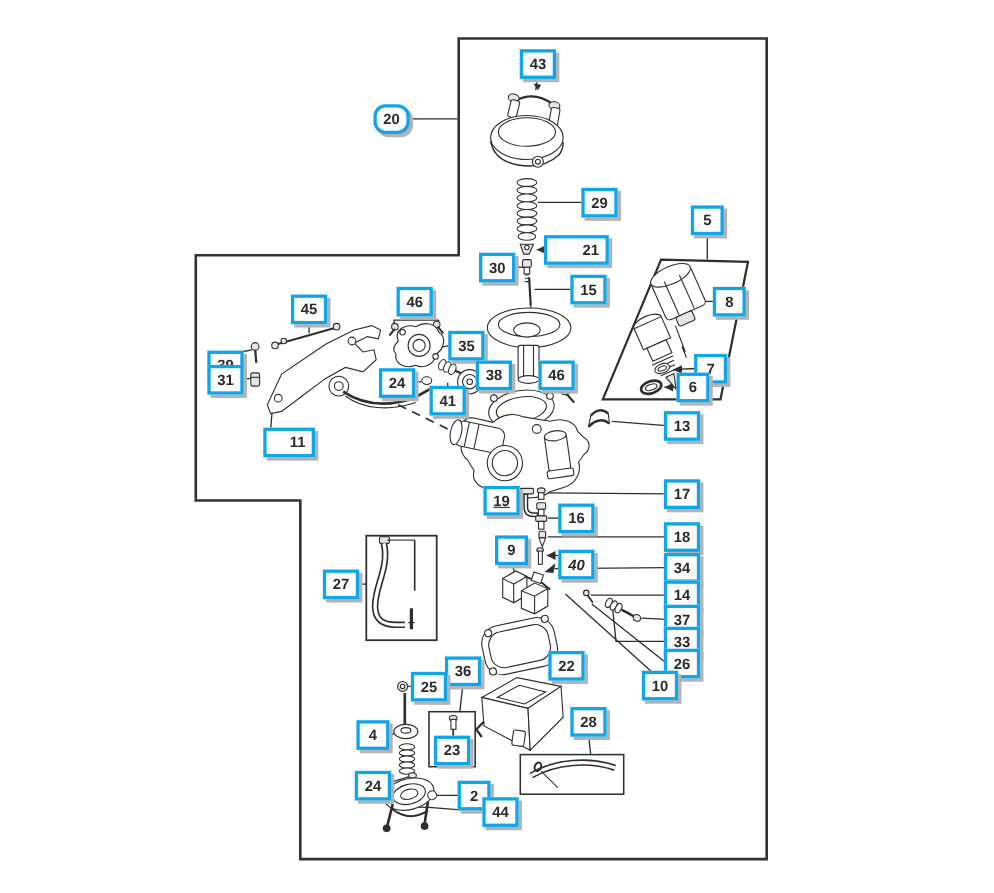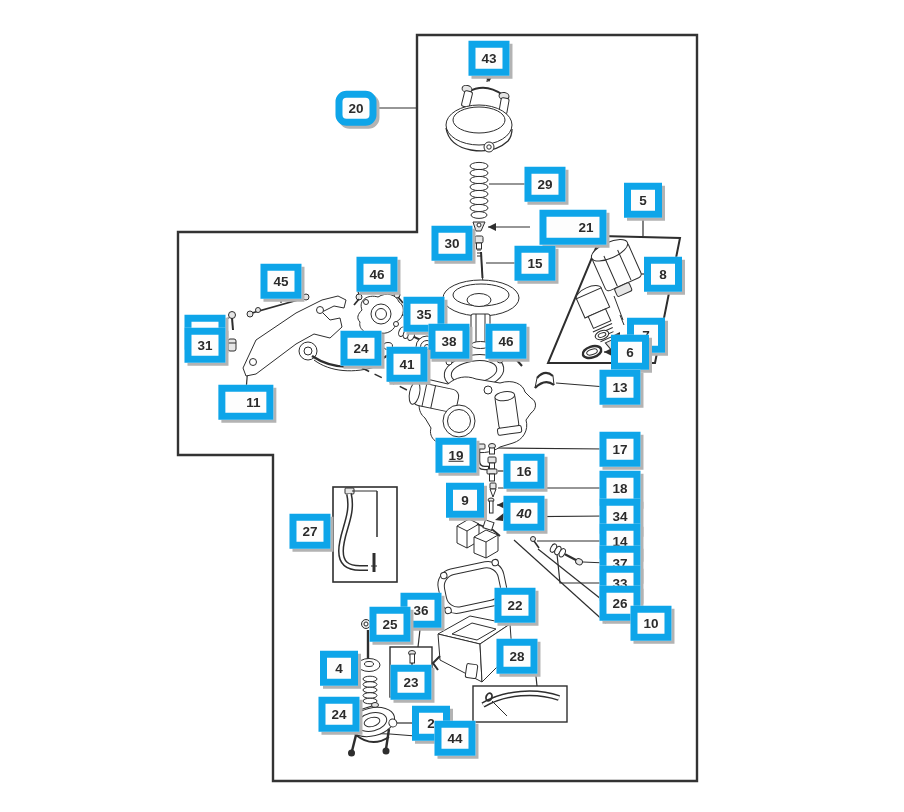--- a/index.html
+++ b/index.html
@@ -1,20 +1,20 @@
 <!DOCTYPE html>
 <html><head>
 <meta charset="utf-8">
 <style>
   html,body{margin:0;padding:0;background:#fff;}
   #stage{position:relative;width:904px;height:812px;background:#fff;overflow:hidden;
          font-family:"Liberation Sans",sans-serif;}
   #art{position:absolute;left:0;top:0;}
   .callout{position:absolute;transform:translate(-50%,-50%);
-           background:#fdfdfd;border:7px solid #0ea5e9;
+           background:#fdfdfd;border:3px solid #0ea5e9;
            box-shadow:3px 3px 0 #b3b3b3;
            color:#2b2b2b;font-size:13.5px;font-weight:bold;line-height:1;
            padding:4px 6px 3px 6px;min-width:12px;text-align:center;
            cursor:pointer;user-select:none;}
   svg{display:block;}
   .leader{stroke:#2e2e2e;stroke-width:1.2;fill:none;}
   .ln{stroke:#2e2e2e;fill:none;}
   .fw{fill:#ffffff;stroke:#2e2e2e;}
   .fg{fill:#e6e6e6;stroke:#2e2e2e;}
   .fd{fill:#2e2e2e;stroke:none;}
@@ -374,53 +374,53 @@
   <g>
     <path class="ln" stroke-width="6" d="M483,705 C505,692 536,690 559,698"></path>
     <path stroke="#fff" stroke-width="3" fill="none" d="M483,705 C505,692 536,690 559,698"></path>
     <ellipse class="ln" stroke-width="1.8" cx="489" cy="697" rx="2.8" ry="4" transform="rotate(22 489 697)"></ellipse>
     <path class="ln" d="M492,701 L507,716"></path>
   </g>
 </svg>
 <div class="callout" style="left: 489px; top: 58px;">43</div>
     <div class="callout" style="left: 356px; top: 108px; border-radius: 11px;">20</div>
     <div class="callout" style="left: 545px; top: 184px; text-align: center;">29</div>
-    <div class="callout" style="left: 573px; top: 227px; padding-left: 32px;">21</div>
+    <div class="callout" style="left: 524px; top: 227px; padding-left: 32px;">21</div>
     <div class="callout" style="left: 452px; top: 243px;">30</div>
     <div class="callout" style="left: 535px; top: 263px;">15</div>
     <div class="callout" style="left: 643px; top: 200px;">5</div>
     <div class="callout" style="left: 663px; top: 274px;">8</div>
     <div class="callout" style="left: 646px; top: 335px;">7</div>
     <div class="callout" style="left: 630px; top: 352px;">6</div>
     <div class="callout" style="left: 620px; top: 387px;">13</div>
     <div class="callout" style="left: 281px; top: 281px;">45</div>
     <div class="callout" style="left: 377px; top: 274px;">46</div>
     <div class="callout" style="left: 205px; top: 332px;">39</div>
     <div class="callout" style="left: 205px; top: 345px; text-align: center;">31</div>
     <div class="callout" style="left: 424px; top: 314px;">35</div>
     <div class="callout" style="left: 361px; top: 348px;">24</div>
     <div class="callout" style="left: 449px; top: 341px;">38</div>
     <div class="callout" style="left: 407px; top: 364px;">41</div>
-    <div class="callout" style="left: 246px; top: 402px; padding-left: 21px;">11</div>
+    <div class="callout" style="left: 263px; top: 402px; padding-left: 21px;">11</div>
     <div class="callout" style="left: 506px; top: 341px;">46</div>
     <div class="callout" style="left: 456px; top: 455px; text-decoration: underline;">19</div>
     <div class="callout" style="left: 620px; top: 449px;">17</div>
     <div class="callout" style="left: 524px; top: 471px;">16</div>
     <div class="callout" style="left: 620px; top: 488px;">18</div>
     <div class="callout" style="left: 465px; top: 500px;">9</div>
     <div class="callout" style="left: 524px; top: 513px; font-style: italic;">40</div>
     <div class="callout" style="left: 620px; top: 516px;">34</div>
     <div class="callout" style="left: 620px; top: 541px;">14</div>
     <div class="callout" style="left: 620px; top: 563px;">37</div>
     <div class="callout" style="left: 620px; top: 583px;">33</div>
     <div class="callout" style="left: 620px; top: 603px;">26</div>
-    <div class="callout" style="left: 651px; top: 623px;">10</div>
+    <div class="callout" style="left: 600px; top: 623px;">10</div>
     <div class="callout" style="left: 515px; top: 605px;">22</div>
     <div class="callout" style="left: 310px; top: 531px;">27</div>
     <div class="callout" style="left: 421px; top: 610px;">36</div>
     <div class="callout" style="left: 390px; top: 624px;">25</div>
     <div class="callout" style="left: 339px; top: 668px;">4</div>
     <div class="callout" style="left: 411px; top: 682px;">23</div>
     <div class="callout" style="left: 339px; top: 714px;">24</div>
     <div class="callout" style="left: 431px; top: 723px;">2</div>
     <div class="callout" style="left: 455px; top: 738px;">44</div>
-    <div class="callout" style="left: 517px; top: 656px;">28</div>
+    <div class="callout" style="left: 535px; top: 656px;">28</div>
   </div>
 
 </body></html>

